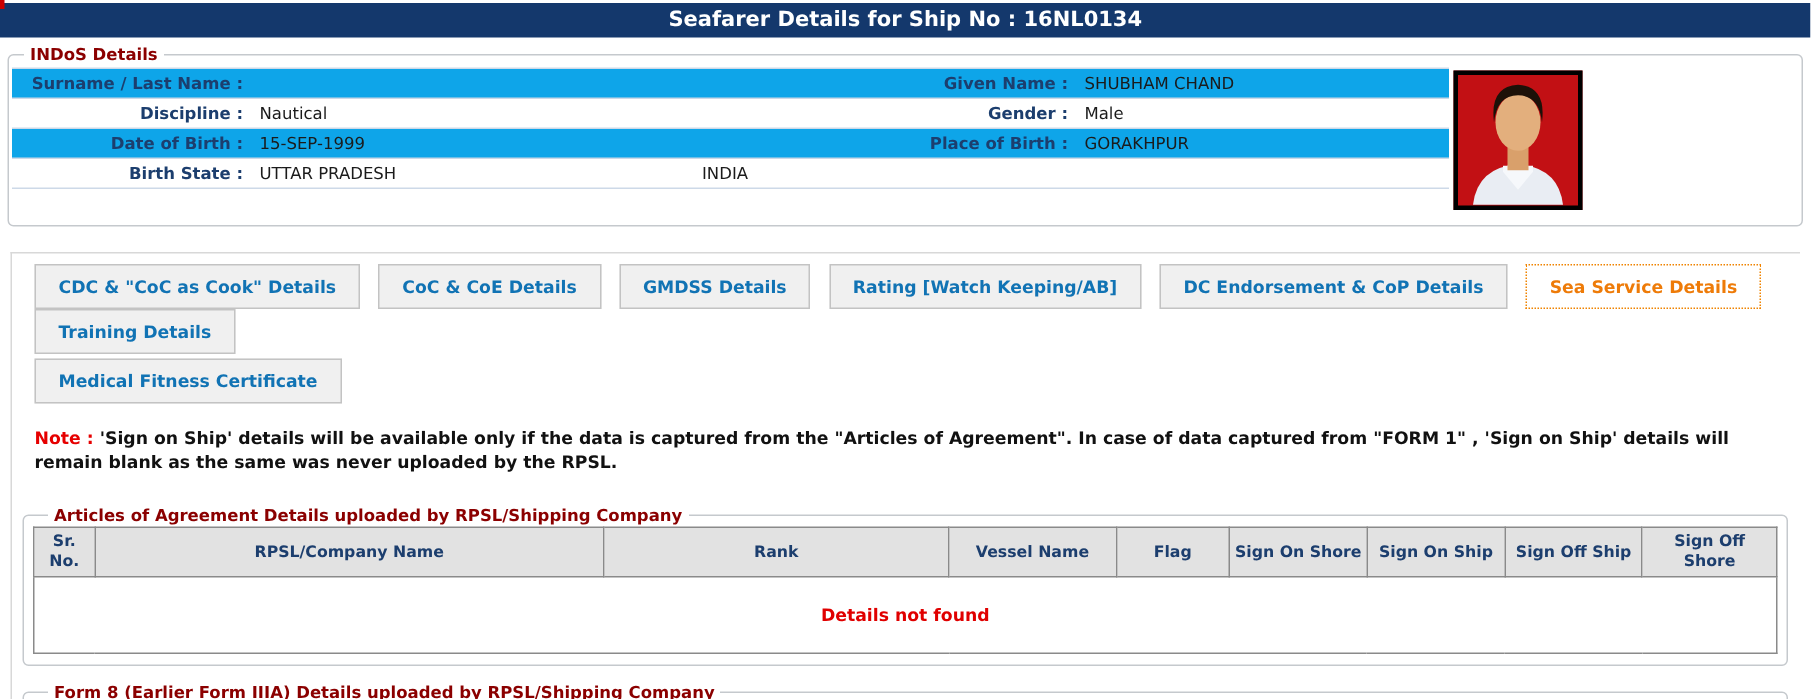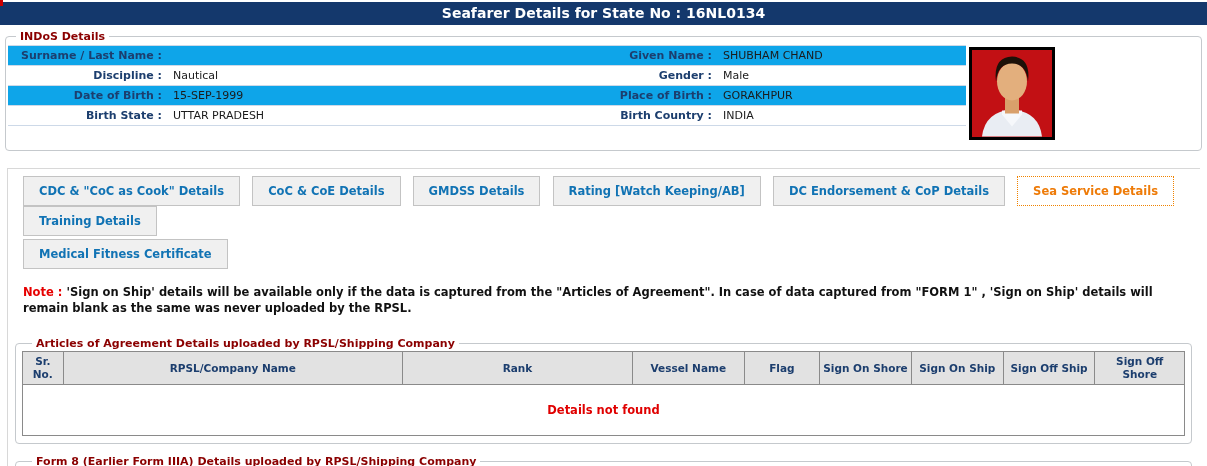--- a/index.html
+++ b/index.html
@@ -72,21 +72,21 @@
     padding:3px 2px; text-align:center; line-height:1.25;
   }
   td { font-weight:bold; color:#141414; font-size:10px; padding:3px 4px; height:18px; }
   .empty-cell { color:#e00000; text-align:center; font-size:11.5px; padding:18px; }
 </style>
 </head>
 <body>
 
 <div class="red-mark"></div>
 
-<header class="title-bar">Seafarer Details for State No : 16NL0134</header>
+<header class="title-bar">Seafarer Details for Ship No : 16NL0134</header>
 
 <fieldset class="indos-fieldset">
   <legend>INDoS Details</legend>
   <div class="indos-body">
     <div class="indos-rows">
       <div class="indos-row alt">
         <span class="cell-label">Surname / Last Name :</span>
         <span class="cell-value"></span>
         <span class="cell-label">Given Name :</span>
         <span class="cell-value">SHUBHAM CHAND</span>
@@ -99,21 +99,20 @@
       </div>
       <div class="indos-row alt">
         <span class="cell-label">Date of Birth :</span>
         <span class="cell-value">15-SEP-1999</span>
         <span class="cell-label">Place of Birth :</span>
         <span class="cell-value">GORAKHPUR</span>
       </div>
       <div class="indos-row">
         <span class="cell-label">Birth State :</span>
         <span class="cell-value">UTTAR PRADESH</span>
-        <span class="cell-label">Birth Country :</span>
         <span class="cell-value">INDIA</span>
       </div>
     </div>
     <div class="photo-frame">
       <svg viewBox="0 0 80 86" xmlns="http://www.w3.org/2000/svg">
         <rect width="80" height="86" fill="#c21014"></rect>
         <path d="M10 86 Q13 61 40 59 Q67 61 70 86 Z" fill="#e9edf3"></path>
         <path d="M30 64 L40 76 L50 64 L50 60 L30 60 Z" fill="#f6f8fb"></path>
         <rect x="33" y="45" width="14" height="18" fill="#d9a06b"></rect>
         <ellipse cx="40" cy="31" rx="15" ry="19" fill="#e3af7d"></ellipse>

